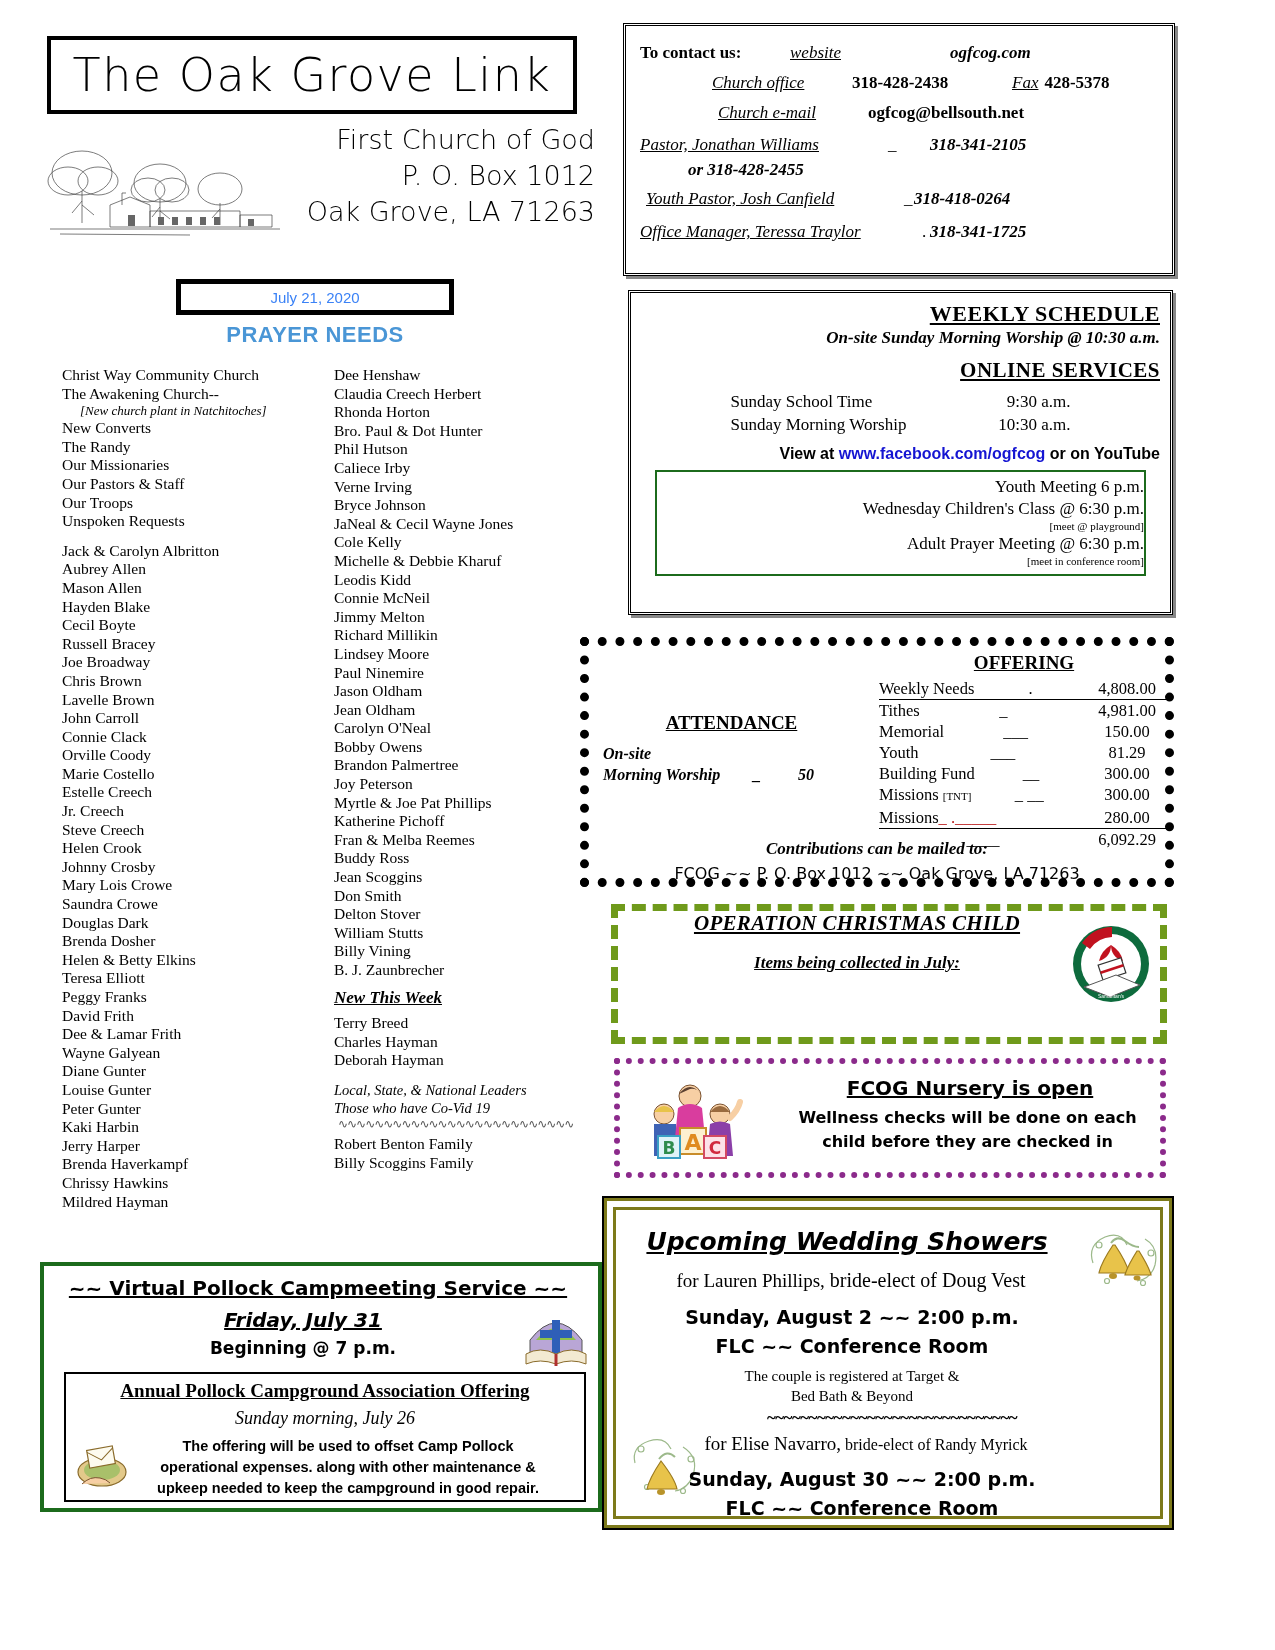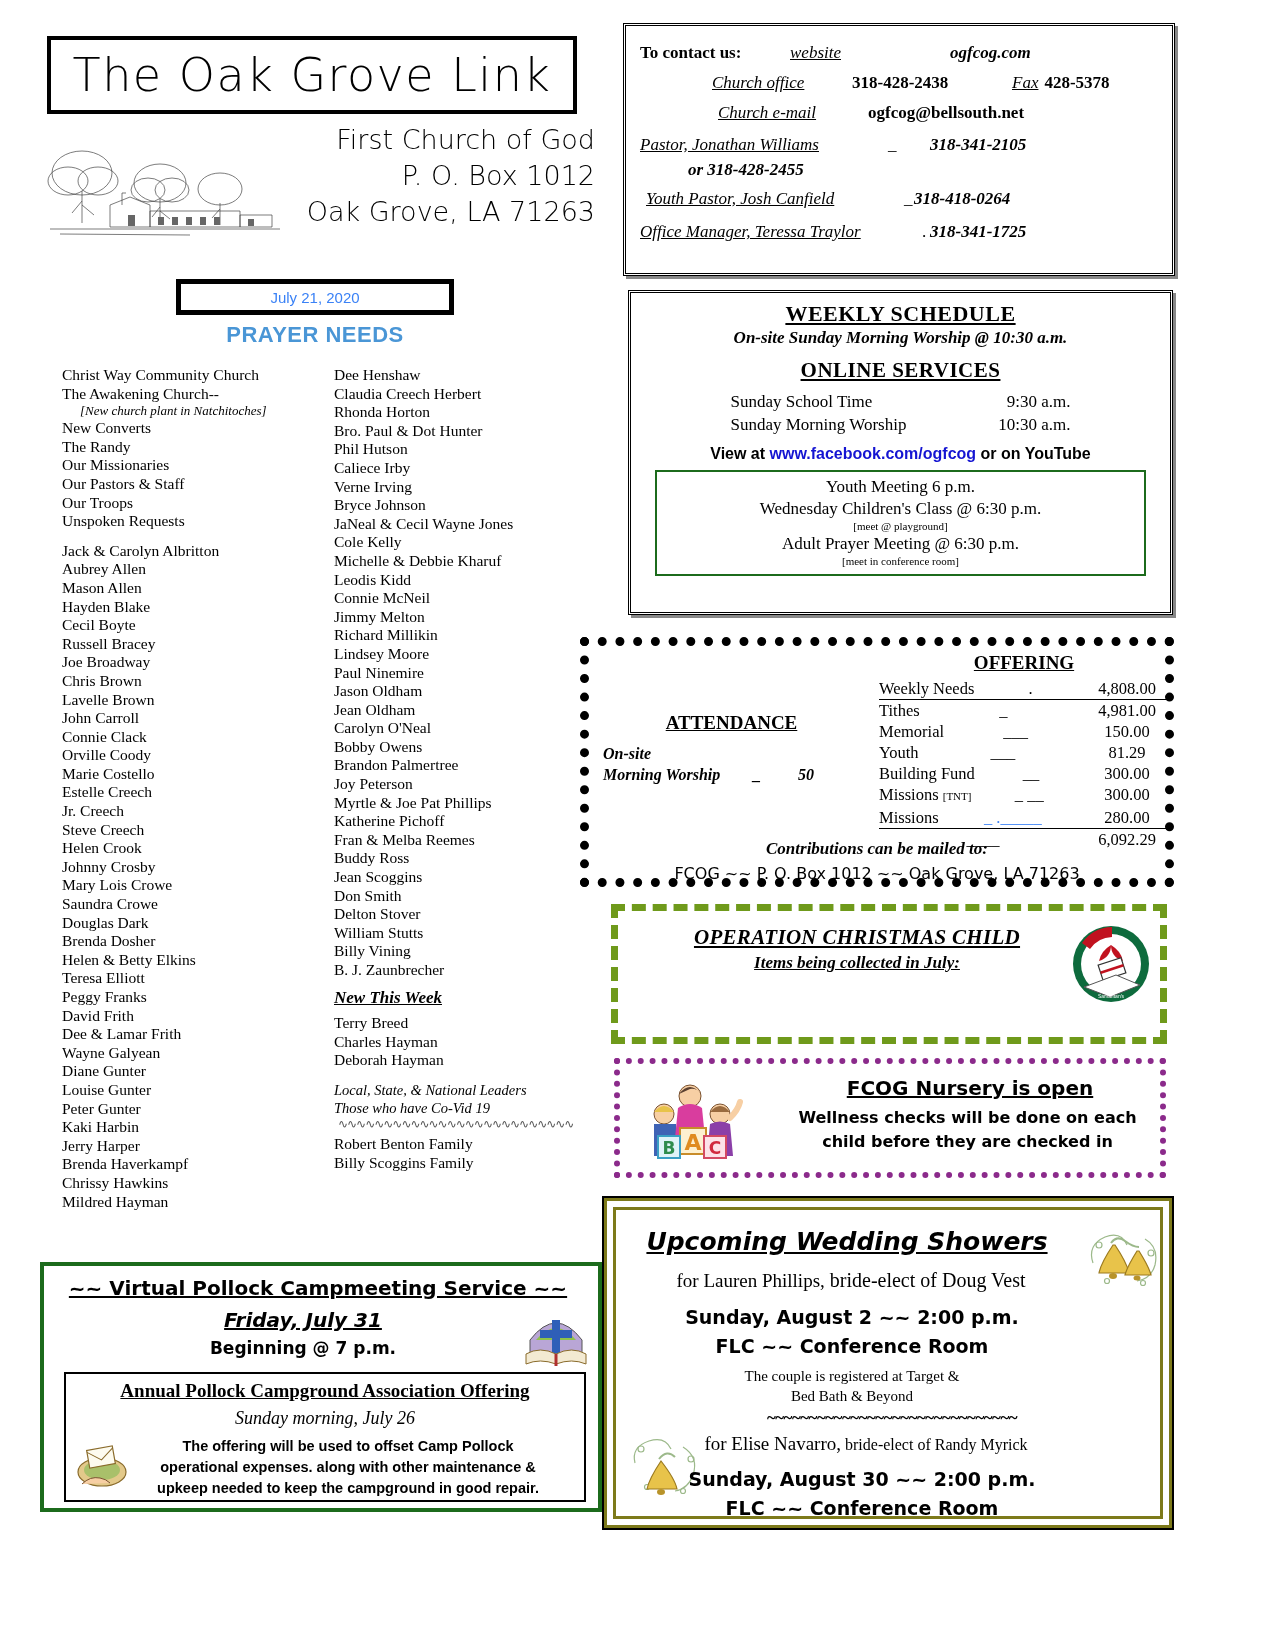--- a/index.html
+++ b/index.html
@@ -30,21 +30,21 @@
   
   #contact-box{left:623px;top:23px;width:552px;height:253px;border:3px double #000;box-sizing:border-box;background:#fff;box-shadow:3px 3px 0 #888;}
   #contact-inner{padding:12px 14px 0 14px;font-size:17px;line-height:30px;}
   .crow{display:flex;align-items:baseline;}
   .u{text-decoration:underline;font-style:italic;}
   .b{font-weight:bold;}
   .bi{font-weight:bold;font-style:italic;}
 
   
   #sched-box{left:628px;top:290px;width:545px;height:325px;border:3px double #000;box-sizing:border-box;background:#fff;box-shadow:3px 3px 0 #888;text-align:center;}
-  #sched-inner{padding:8px 10px 0 10px;}
+  #sched-inner{padding:8px 10px 0 10px;text-align:right;}
   .sched-h1{font-size:22px;font-weight:bold;text-decoration:underline;letter-spacing:.5px;}
   .sched-sub{font-size:17px;font-weight:bold;font-style:italic;margin-top:1px;}
   .sched-h2{font-size:21px;font-weight:bold;text-decoration:underline;margin-top:10px;letter-spacing:.5px;}
   .sched-times{margin:7px auto 0 auto;font-size:17px;line-height:23px;width:340px;}
   .stime{display:flex;justify-content:space-between;}
   #view-line{font-family:"Liberation Sans",sans-serif;font-size:16px;font-weight:bold;margin-top:9px;}
   #view-line .lnk{color:#1414d2;}
   #green-box{margin:7px 14px 0 14px;border:2px solid #1c6b1c;padding:4px 0 6px 0;font-size:17px;line-height:22px;}
   .tiny{font-size:11px;line-height:13px;}
 
@@ -61,21 +61,21 @@
   #offer-table{position:absolute;left:290px;top:32px;width:288px;font-size:16.5px;line-height:21px;}
   .orow{display:flex;justify-content:space-between;}
   .orow .oamt{text-align:center;min-width:80px;}
   .uline{border-bottom:1px solid #000;}
   .sub-note{font-size:11px;}
   #contrib{position:absolute;left:0;top:190px;width:100%;text-align:center;font-size:17px;font-style:italic;font-weight:bold;line-height:25px;}
   #contrib .addr{font-family:"DejaVu Sans",sans-serif;font-size:16px;font-style:normal;font-weight:normal;}
 
   
   #occ-box{left:611px;top:904px;width:556px;height:140px;box-sizing:border-box;border:7px dashed #6f9a1b;background:#fff;}
-  #occ-title{position:absolute;left:24px;top:14px;width:430px;text-align:center;font-size:21px;font-weight:bold;font-style:italic;text-decoration:underline;letter-spacing:.3px;}
+  #occ-title{position:absolute;left:24px;top:0;width:430px;text-align:center;font-size:21px;font-weight:bold;font-style:italic;text-decoration:underline;letter-spacing:.3px;}
   #occ-sub{position:absolute;left:24px;top:42px;width:430px;text-align:center;font-size:17px;font-weight:bold;font-style:italic;text-decoration:underline;}
   #occ-items{position:absolute;left:14px;top:68px;width:450px;text-align:center;font-size:18px;line-height:27px;}
   #occ-logo{position:absolute;right:8px;top:12px;width:82px;height:82px;}
 
   
   #nursery-box{left:614px;top:1058px;width:552px;height:120px;box-sizing:border-box;border:6px dotted #8b2a8b;background:#fff;}
   #nursery-title{position:absolute;left:160px;top:12px;width:380px;text-align:center;font-family:"DejaVu Sans",sans-serif;font-size:20px;font-weight:bold;text-decoration:underline;}
   #nursery-body{position:absolute;left:150px;top:42px;width:395px;text-align:center;font-family:"DejaVu Sans",sans-serif;font-size:16px;line-height:24px;font-weight:bold;}
   #nursery-art{position:absolute;left:22px;top:10px;width:110px;height:95px;}
 
@@ -357,21 +357,21 @@
         <span style="flex: 1 1 0%; text-align: center; color: rgb(0, 0, 0);">__</span>
         <span class="oamt">300.00</span>
       </div>
       <div class="orow">
         <span>Missions <span class="sub-note">[TNT]</span></span>
         <span style="flex: 1 1 0%; text-align: center; color: rgb(0, 0, 0);">_  __</span>
         <span class="oamt">300.00</span>
       </div>
       <div class="orow uline">
         <span>Missions</span>
-        <span style="flex: 1 1 0%; text-align: center; color: #3b82f6;">_ ._____</span>
+        <span style="flex: 1 1 0%; text-align: left; color: #b91c1c;">_ ._____</span>
         <span class="oamt">280.00</span>
       </div>
       <div class="orow">
         <span style="flex: 1 1 0%; text-align: center;">____</span>
         <span class="oamt">6,092.29</span>
       </div>
     </div>
   <div id="contrib">
     <div>Contributions can be mailed to:</div>
     <div class="addr">FCOG  ~~  P. O. Box 1012  ~~  Oak Grove, LA  71263</div>

